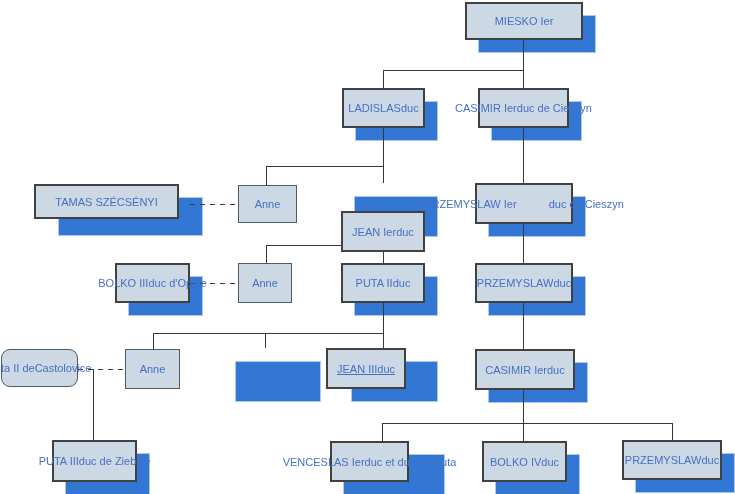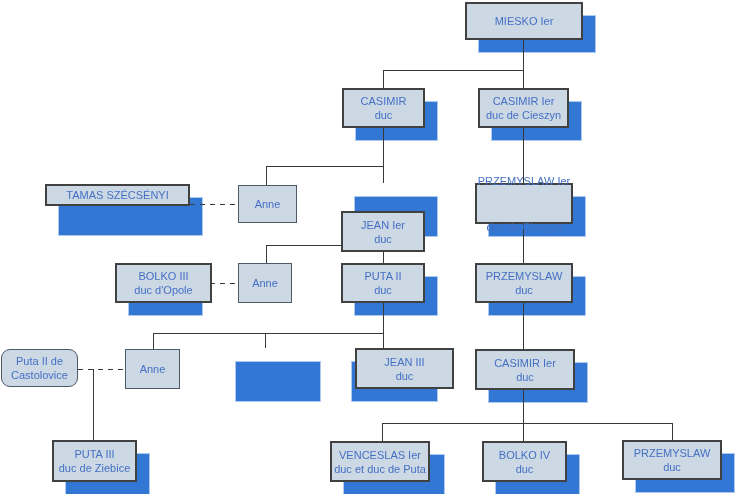--- a/index.html
+++ b/index.html
@@ -21,21 +21,21 @@
     position:absolute;z-index:1;
     background:var(--shadow,#3377d4);
     border:1px solid var(--shadow-edge,#aec9ef);
     box-sizing:border-box;
   }
   .node{
     position:absolute;z-index:3;
     background:var(--fill,#cdd8e5);
     border:2px solid var(--border,#414141);
     box-sizing:border-box;
-    display:flex;flex-direction:column;align-items:center;justify-content:center;
+    display:flex;flex-direction:row;align-items:center;justify-content:center;
     text-align:center;
     color:var(--text,#4470c4);
     font-size:11px;line-height:14px;
     cursor:pointer;
   }
   .node.minor{border-width:1px;border-color:var(--minor-border,#4e5a66);}
   .node span{white-space:nowrap;display:block;}
 </style>
 </head>
 <body>
@@ -64,47 +64,47 @@
     <div class="line v" style="left: 93px; top: 369px; height: 71px;"></div>
     <div class="dash" style="left: 190px; top: 204px; width: 48px;"></div>
     <div class="dash" style="left: 190px; top: 283px; width: 48px;"></div>
     <div class="dash" style="left: 78px; top: 369px; width: 47px;"></div>
     <div class="shadow" style="left: 478px; top: 15px; width: 118px; height: 38px;"></div>
     <div class="node" style="left: 465px; top: 2px; width: 118px; height: 38px;">
       <span>MIESKO Ier</span>
     </div>
     <div class="shadow" style="left: 355px; top: 101px; width: 83px; height: 40px;"></div>
     <div class="node" style="left: 342px; top: 88px; width: 83px; height: 40px;">
-      <span>CASIMIR</span>
+      <span>LADISLAS</span>
       <span>duc</span>
     </div>
     <div class="shadow" style="left: 491px; top: 101px; width: 91px; height: 40px;"></div>
     <div class="node" style="left: 478px; top: 88px; width: 91px; height: 40px;">
       <span>CASIMIR Ier</span>
       <span>duc de Cieszyn</span>
     </div>
     <div class="shadow" style="left: 58px; top: 197px; width: 145px; height: 39px;"></div>
-    <div class="node" style="left: 45px; top: 184px; width: 145px; height: 22px;">
+    <div class="node" style="left: 34px; top: 184px; width: 145px; height: 35px;">
       <span>TAMAS SZÉCSÉNYI</span>
     </div>
     <div class="node minor" style="left: 238px; top: 185px; width: 59px; height: 38px;">
       <span>Anne</span>
     </div>
     <div class="shadow" style="left: 354px; top: 196px; width: 84px; height: 41px;"></div>
     <div class="node" style="left: 341px; top: 183px; width: 84px; height: 41px; margin-top: 28px;">
       <span>JEAN Ier</span>
       <span>duc</span>
     </div>
     <div class="shadow" style="left: 488px; top: 196px; width: 98px; height: 41px;"></div>
     <div class="node" style="left: 475px; top: 183px; width: 98px; height: 41px; gap: 32px;">
       <span>PRZEMYSLAW Ier</span>
       <span>duc de Cieszyn</span>
     </div>
     <div class="shadow" style="left: 128px; top: 276px; width: 75px; height: 40px;"></div>
-    <div class="node" style="left: 115px; top: 263px; width: 97px; height: 40px;">
+    <div class="node" style="left: 115px; top: 263px; width: 75px; height: 40px;">
       <span>BOLKO III</span>
       <span>duc d'Opole</span>
     </div>
     <div class="node minor" style="left: 238px; top: 263px; width: 54px; height: 40px;">
       <span>Anne</span>
     </div>
     <div class="shadow" style="left: 354px; top: 276px; width: 84px; height: 40px;"></div>
     <div class="node" style="left: 341px; top: 263px; width: 84px; height: 40px;">
       <span>PUTA II</span>
       <span>duc</span>
@@ -116,36 +116,36 @@
     </div>
     <div class="node minor" style="left: 1px; top: 349px; width: 77px; height: 38px; border-radius: 9px;">
       <span>Puta II de</span>
       <span>Castolovice</span>
     </div>
     <div class="node minor" style="left: 125px; top: 349px; width: 55px; height: 40px;">
       <span>Anne</span>
     </div>
     <div class="shadow" style="left: 235px; top: 361px; width: 86px; height: 41px;"></div>
     <div class="shadow" style="left: 351px; top: 361px; width: 87px; height: 41px;"></div>
-    <div class="node" style="left: 355px; top: 348px; width: 99px; height: 41px;">
+    <div class="node" style="left: 326px; top: 348px; width: 80px; height: 41px; text-decoration: underline;">
       <span>JEAN III</span>
       <span>duc</span>
     </div>
     <div class="shadow" style="left: 488px; top: 362px; width: 100px; height: 41px;"></div>
     <div class="node" style="left: 475px; top: 349px; width: 100px; height: 41px;">
       <span>CASIMIR Ier</span>
       <span>duc</span>
     </div>
     <div class="shadow" style="left: 65px; top: 453px; width: 85px; height: 42px;"></div>
     <div class="node" style="left: 52px; top: 440px; width: 85px; height: 42px; align-items: center;">
       <span>PUTA III</span>
       <span>duc de Ziebice</span>
     </div>
     <div class="shadow" style="left: 343px; top: 454px; width: 102px; height: 41px;"></div>
-    <div class="node" style="left: 330px; top: 441px; width: 100px; height: 41px; text-align: center;">
+    <div class="node" style="left: 330px; top: 441px; width: 79px; height: 41px; text-align: center;">
       <span>VENCESLAS Ier</span>
       <span>duc et duc de Puta</span>
     </div>
     <div class="shadow" style="left: 495px; top: 454px; width: 85px; height: 41px;"></div>
     <div class="node" style="left: 482px; top: 441px; width: 85px; height: 41px;">
       <span>BOLKO IV</span>
       <span>duc</span>
     </div>
     <div class="shadow" style="left: 635px; top: 453px; width: 100px; height: 40px;"></div>
     <div class="node" style="left: 622px; top: 440px; width: 100px; height: 40px;">

